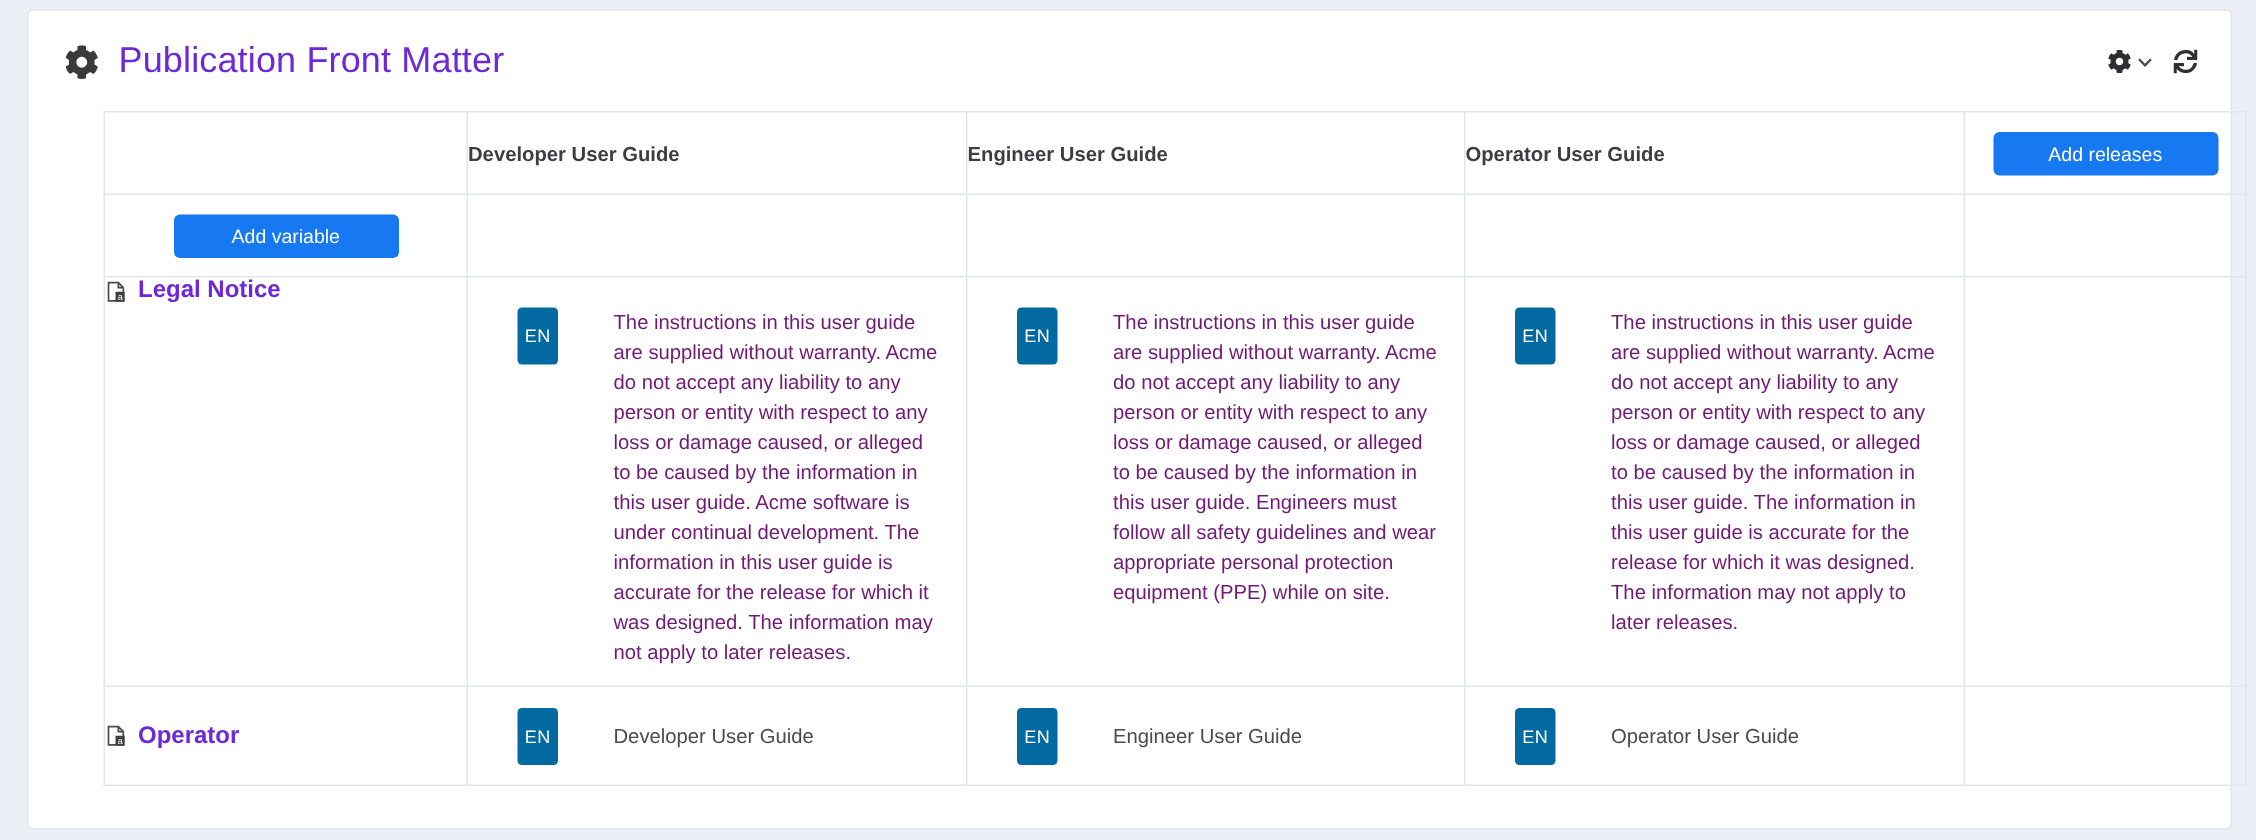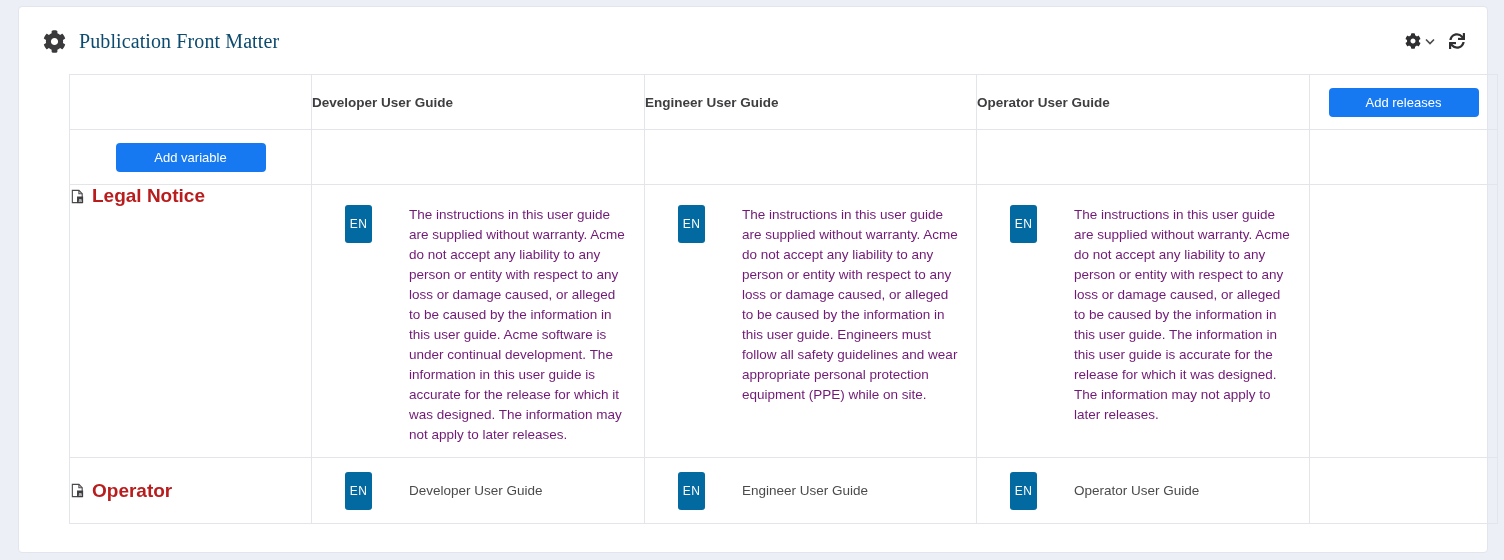--- a/index.html
+++ b/index.html
@@ -24,24 +24,23 @@
     padding: 20px 22px 0 24px;
     height: 48px;
   }
   .title-gear {
     width: 23px; height: 23px;
     color: #3a3a3c;
     flex: 0 0 23px;
   }
   .page-title {
     margin-left: 13px;
-    font-size: 20px;
-    color: #0c4a6e;
+    font-size: 24px;
+    color: #6d28d9;
     letter-spacing: 0.1px;
-    font-family: Liberation Serif, serif;
   }
   .header-actions {
     margin-left: auto;
     display: flex;
     align-items: center;
     gap: 14px;
   }
   .settings-dropdown {
     display: flex;
     align-items: center;
@@ -97,23 +96,23 @@
 
   td.name-cell-top { vertical-align: top; padding: 14px 0 0 22px; }
   td.name-cell-mid { vertical-align: middle; padding-left: 22px; }
   .var-name {
     display: flex;
     align-items: center;
     gap: 7px;
   }
   .var-icon { width: 15px; height: 15px; flex: 0 0 15px; }
   .var-name-text {
-    font-size: 19px;
+    font-size: 16px;
     font-weight: bold;
-    color: #b91c1c;
+    color: #6d28d9;
   }
 
   td.value-cell-top { vertical-align: top; }
   td.value-cell-mid { vertical-align: middle; }
   .cell-inner-top {
     display: flex;
     align-items: flex-start;
     padding: 20px 18px 12px 33px;
   }
   .cell-inner-mid {

